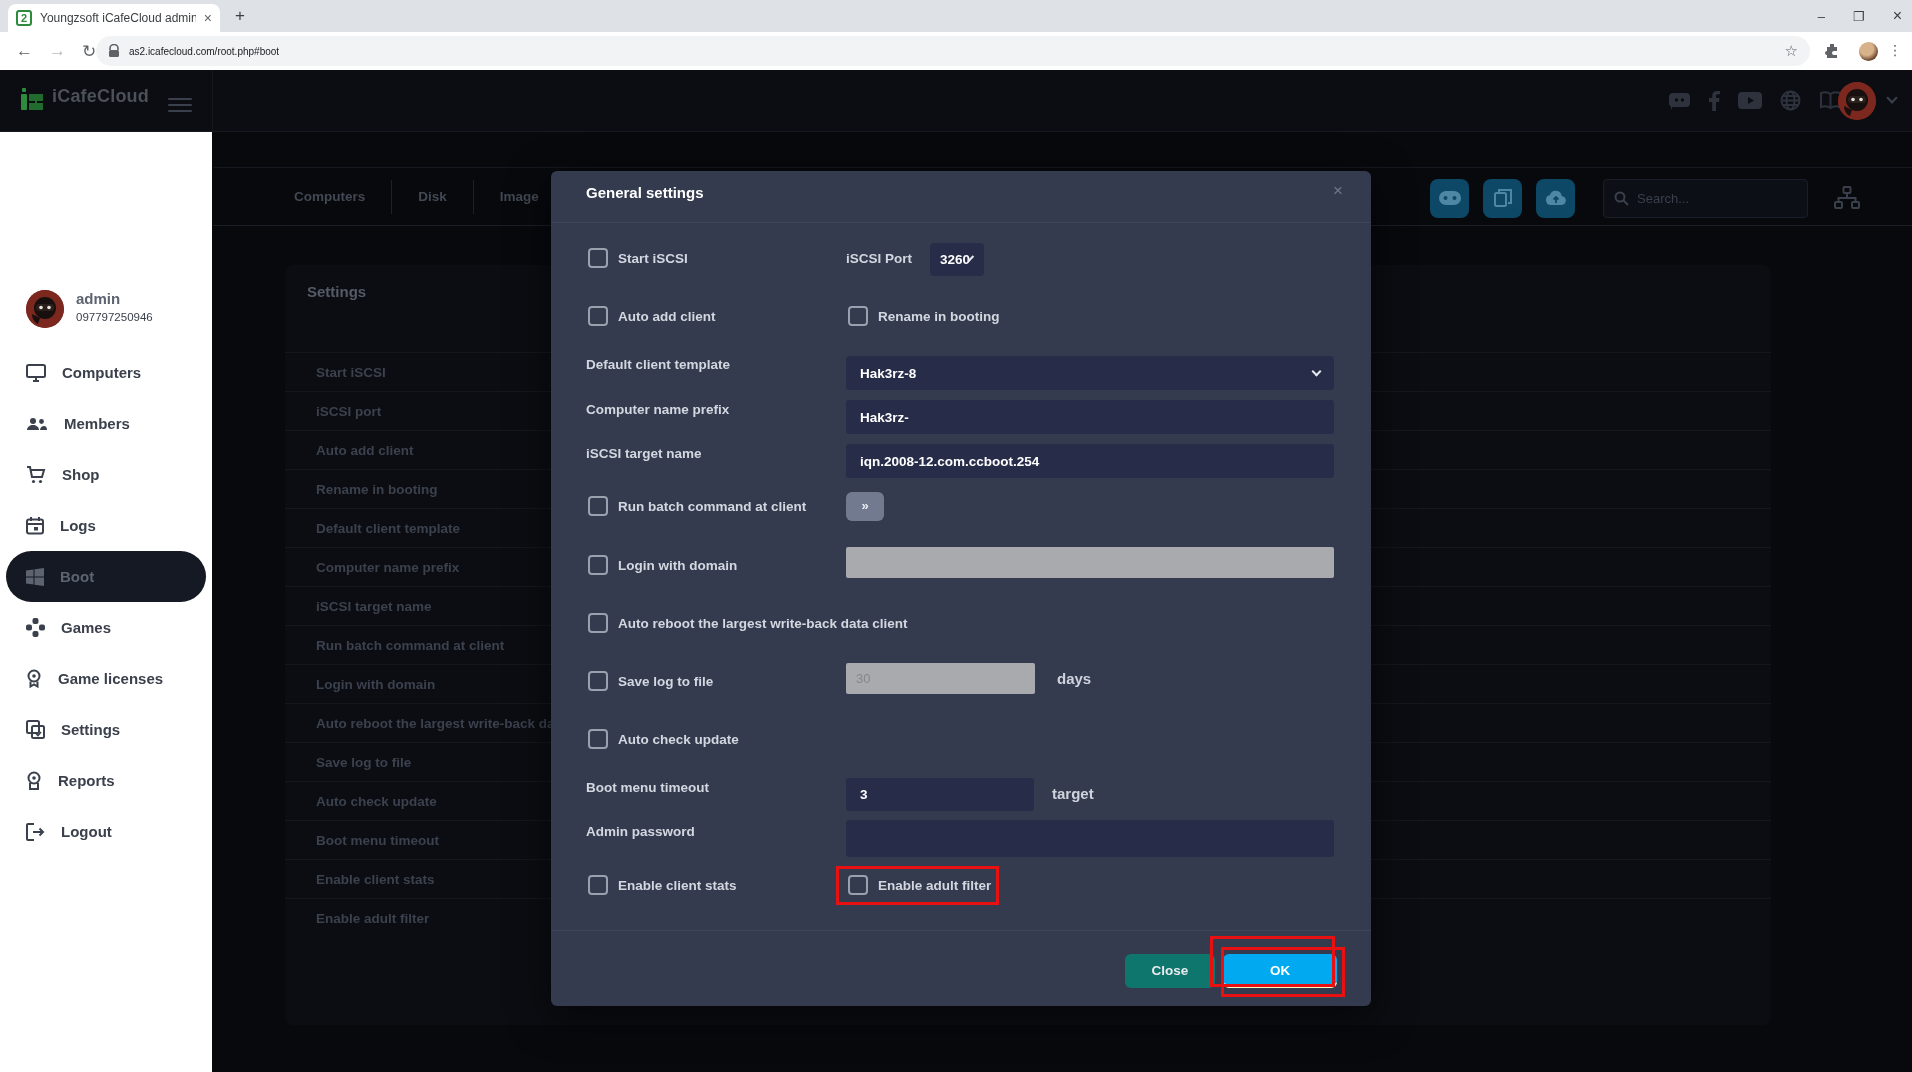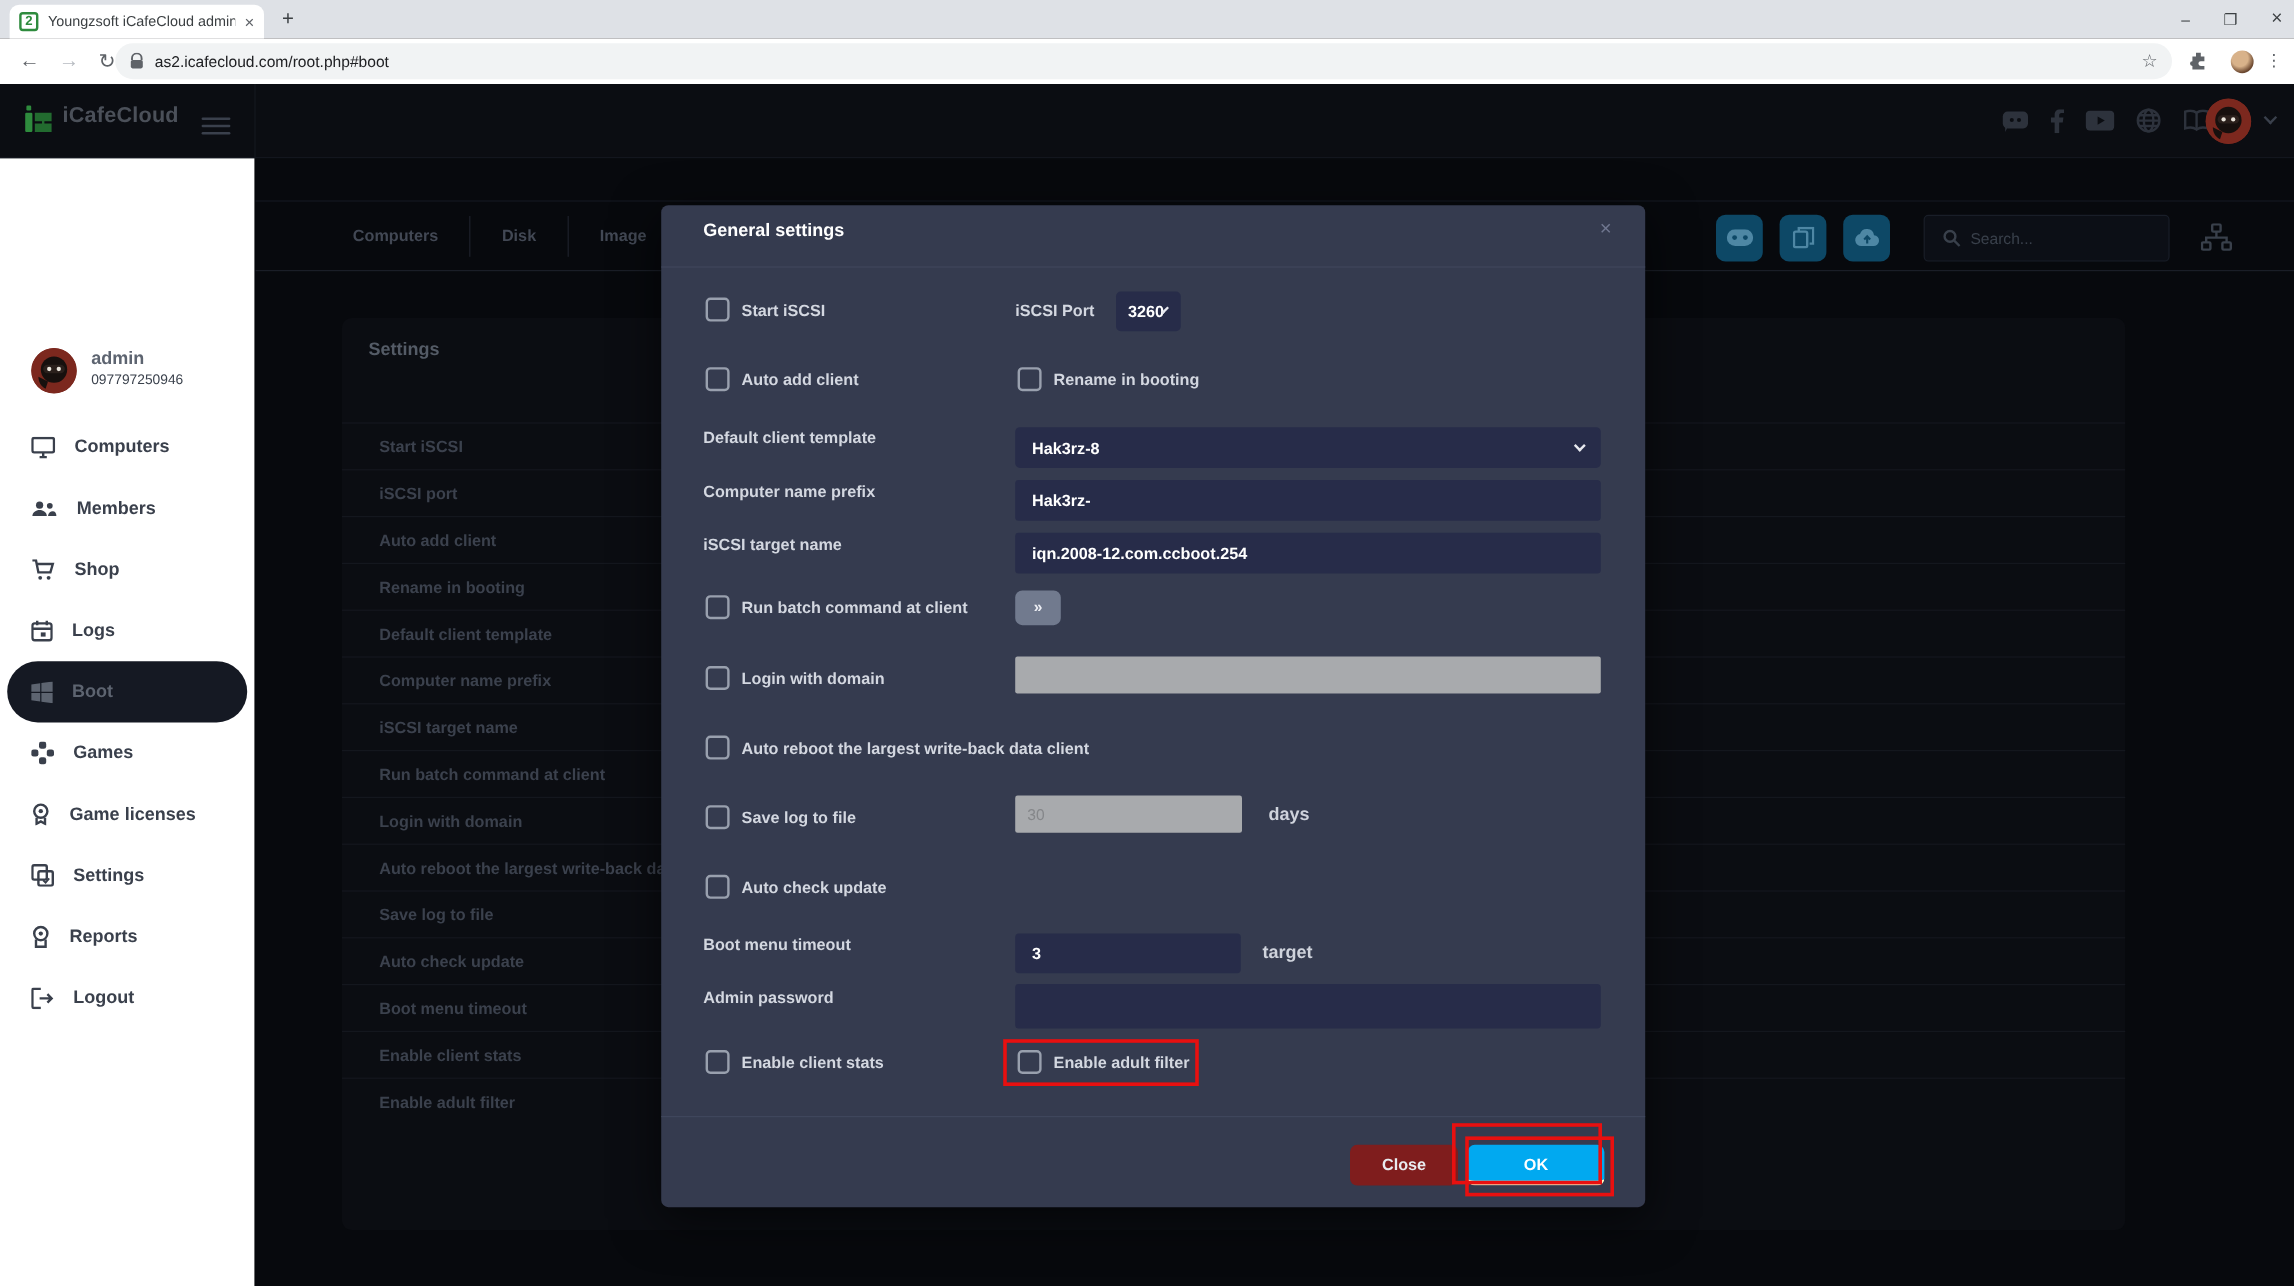--- a/index.html
+++ b/index.html
@@ -11,21 +11,21 @@
   .btab { position:absolute; left:8px; top:4px; width:212px; height:28px; background:#ffffff; border-radius:8px 8px 0 0; display:flex; align-items:center; padding:0 8px; gap:8px; }
   .btab-title { font-size:12px; color:#3c4043; white-space:nowrap; overflow:hidden; flex:1; }
   .btab-close { color:#5f6368; font-size:14px; }
   .favicon { width:16px; height:16px; background:#fff; border:2px solid #2e8b3d; border-radius:3px; color:#2e8b3d; font-size:11px; font-weight:bold; line-height:12px; text-align:center; }
   .newtab { position:absolute; left:228px; top:6px; font-size:17px; color:#3c4043; width:24px; text-align:center; }
   .winbtns { position:absolute; right:10px; top:0; height:32px; display:flex; gap:28px; align-items:center; color:#3c4043; font-size:13px; }
   .urlbar { position:absolute; left:0; top:32px; width:1912px; height:38px; background:#ffffff; display:flex; align-items:center; }
   .navic { color:#5f6368; font-size:17px; margin-left:16px; }
   .navic.dis { color:#b6bac0; }
   .urlpill { position:absolute; left:96px; top:4px; width:1714px; height:30px; background:#f1f3f4; border-radius:15px; display:flex; align-items:center; padding:0 12px; gap:9px; }
-  .urltext { font-size:13px; color:#202124; }
+  .urltext { font-size:10px; color:#202124; }
   .star { margin-left:auto; color:#5f6368; font-size:15px; }
   .puzzle { position:absolute; right:72px; top:11px; }
   .bavatar { position:absolute; right:34px; top:10px; width:19px; height:19px; border-radius:50%; background:radial-gradient(circle at 40% 35%, #d8b28a 0 40%, #6e4a32 70%, #3c2a1c); }
   .kebab { position:absolute; right:10px; top:10px; color:#5f6368; font-size:14px; }
 
   
   .appheader { position:absolute; left:0; top:70px; width:1912px; height:62px; background:#0b0d12; border-bottom:1px solid #161a22; }
   .logo { position:absolute; left:20px; top:16px; display:flex; align-items:flex-start; gap:6px; }
   .logotext { font-size:18px; font-weight:bold; color:#4b5059; letter-spacing:.2px; }
   .burger { position:absolute; left:168px; top:24px; width:24px; }
@@ -48,21 +48,21 @@
   .nitem svg { flex:0 0 auto; }
 
   
   .main { position:absolute; left:213px; top:132px; width:1699px; height:940px; background:#07090d; }
   .tabbar { position:absolute; left:0; top:35px; width:1699px; height:59px; border-top:1px solid #141821; border-bottom:1px solid #1a1e27; }
   .ctabs { position:absolute; left:55px; top:0; height:58px; display:flex; align-items:center; }
   .ctab { padding:0 26px; height:34px; line-height:34px; color:#424854; font-size:13.5px; font-weight:600; border-right:1px solid #1d212b; }
   .ctab:last-child { border-right:none; }
   .toolbar { position:absolute; right:52px; top:10px; height:40px; display:flex; align-items:center; gap:14px; }
   .tbtn { width:39px; height:39px; border-radius:8px; background:#0d4866; display:flex; align-items:center; justify-content:center; }
-  .searchbox { width:205px; height:39px; background:#0c0f16; border:1px solid #191e28; border-radius:4px; display:flex; align-items:center; padding:0 10px; gap:8px; margin-left:14px;justify-content:center; }
+  .searchbox { width:205px; height:39px; background:#0c0f16; border:1px solid #191e28; border-radius:4px; display:flex; align-items:center; padding:0 10px; gap:8px; margin-left:14px; }
   .searchbox input { background:transparent; border:none; outline:none; color:#6a7280; font-size:13px; width:150px; }
   .searchbox input::placeholder { color:#39404b; }
   .card { position:absolute; left:72px; top:133px; width:1486px; height:760px; background:#0b0d12; border-radius:8px; }
   .cardtitle { position:absolute; left:22px; top:18px; font-size:15px; font-weight:bold; color:#545b66; }
   .slist { position:absolute; left:0; top:87px; width:100%; }
   .sitem { height:39px; line-height:39px; padding-left:31px; color:#3b414d; font-size:13.5px; font-weight:bold; border-top:1px solid #14171e; white-space:nowrap; overflow:hidden; }
 
   
   .modal { position:absolute; left:551px; top:171px; width:820px; height:835px; background:#353b4f; border-radius:6px; box-shadow:0 10px 40px rgba(0,0,0,.6); }
   .mtitle { position:absolute; left:35px; top:13px; font-size:15px; font-weight:800; color:#ffffff; }
@@ -71,21 +71,21 @@
   .mfdiv { position:absolute; left:0; top:759px; width:820px; height:1px; background:#3f465c; }
   .cb { position:absolute; width:20px; height:20px; border:2px solid #99a0ae; border-radius:4px; background:transparent; }
   .mlabel { position:absolute; font-size:13.5px; font-weight:600; color:#d3d7e0; white-space:nowrap; }
   .mselect { position:absolute; background:#272c49; border-radius:4px; display:flex; align-items:center; color:#fff; font-size:13.5px; font-weight:600; }
   .mselect .sc { width:7px; height:7px; border-right:2px solid #e8eaf0; border-bottom:2px solid #e8eaf0; transform:rotate(45deg); margin-left:auto; margin-right:14px; margin-top:-3px; }
   .minput { position:absolute; background:#272c49; border:none; outline:none; border-radius:3px; color:#fff; font-size:13.5px; font-weight:600; padding:0 14px; font-family:"Liberation Sans",sans-serif; }
   .ginput { position:absolute; background:#a8aaad; border:none; outline:none; border-radius:2px; color:#85878a; font-size:13px; padding:0 10px; font-family:"Liberation Sans",sans-serif; }
   .unit { position:absolute; font-size:15px; font-weight:600; color:#cfd3dc; }
   .batchbtn { position:absolute; left:295px; top:321px; width:38px; height:29px; background:#717a8e; border-radius:6px; color:#eceef4; font-size:13px; font-weight:bold; text-align:center; line-height:27px; }
   .mbtn { position:absolute; height:34px; border-radius:6px; font-size:13.5px; font-weight:bold; text-align:center; line-height:34px; }
-  .btn-close { left:574px; top:783px; width:90px; background:#7f1d1d; color:#e9ebef; }
+  .btn-close { left:574px; top:783px; width:90px; background:#0f766e; color:#e9ebef; }
   .btn-ok { left:672px; top:783px; width:114px; background:#01a9f0; color:#ffffff; border-bottom:4px solid #fef9c3; }
   .redrect { position:absolute; border:3px solid #e81010; pointer-events:none; }
 </style>
 </head>
 <body>
 
 <div class="tabstrip">
   <div class="btab">
     <div class="favicon">2</div>
     <div class="btab-title">Youngzsoft iCafeCloud admin</div>

